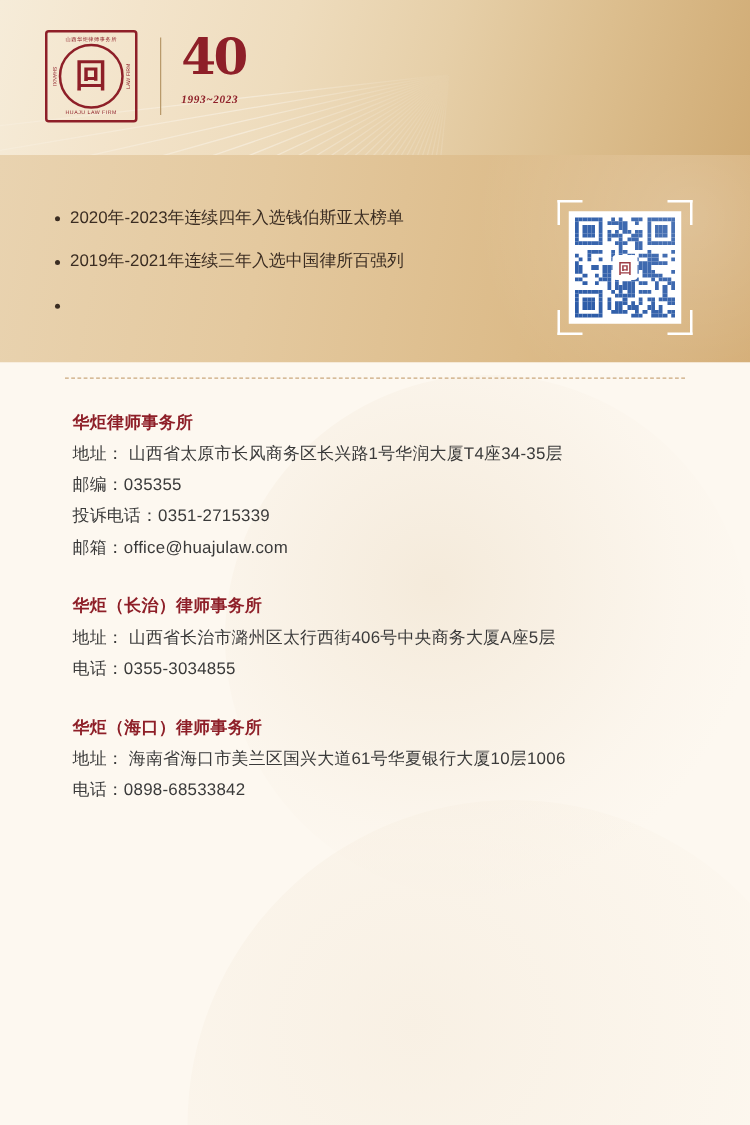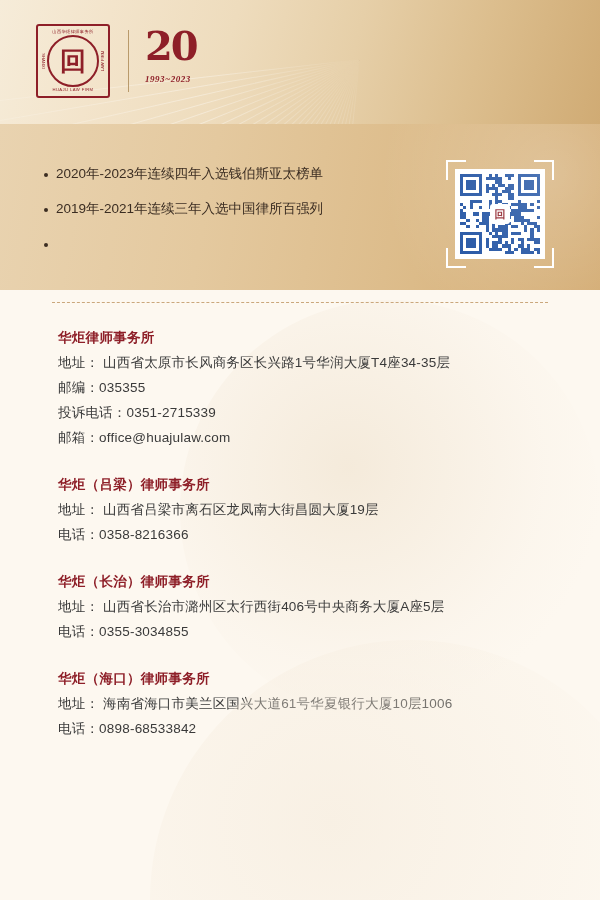--- a/index.html
+++ b/index.html
@@ -305,21 +305,21 @@
         <div class="seal-glyph">回</div>
         <div class="seal-top-text">山西华炬律师事务所</div>
         <div class="seal-bottom-text">HUAJU LAW FIRM</div>
         <div class="seal-side-text left">SHANXI</div>
         <div class="seal-side-text right">LAW FIRM</div>
       </div>
 
       <div class="logo-divider"></div>
 
       <div class="anniv">
-        <div class="mark">20</div>
+        <div class="mark">40</div>
         <div class="years">1993~2023</div>
       </div>
     </div>
   </div>
 
   <div class="honors-band">
     <div class="honors-list">
       <div class="honor-item">
         <span class="dot"></span>
         <span>2020年-2023年连续四年入选钱伯斯亚太榜单</span>
@@ -661,25 +661,20 @@
     <div class="contact-blocks">
 
       <div class="firm-block">
         <div class="firm-name">华炬律师事务所</div>
         <div class="firm-line">地址： 山西省太原市长风商务区长兴路1号华润大厦T4座34-35层</div>
         <div class="firm-line">邮编：035355</div>
         <div class="firm-line">投诉电话：0351-2715339</div>
         <div class="firm-line">邮箱：office@huajulaw.com</div>
       </div>
 
-      <div class="firm-block">
-        <div class="firm-name">华炬（吕梁）律师事务所</div>
-        <div class="firm-line">地址： 山西省吕梁市离石区龙凤南大街昌圆大厦19层</div>
-        <div class="firm-line">电话：0358-8216366</div>
-      </div>
 
       <div class="firm-block">
         <div class="firm-name">华炬（长治）律师事务所</div>
         <div class="firm-line">地址： 山西省长治市潞州区太行西街406号中央商务大厦A座5层</div>
         <div class="firm-line">电话：0355-3034855</div>
       </div>
 
       <div class="firm-block">
         <div class="firm-name">华炬（海口）律师事务所</div>
         <div class="firm-line">地址： 海南省海口市美兰区国兴大道61号华夏银行大厦10层1006</div>

